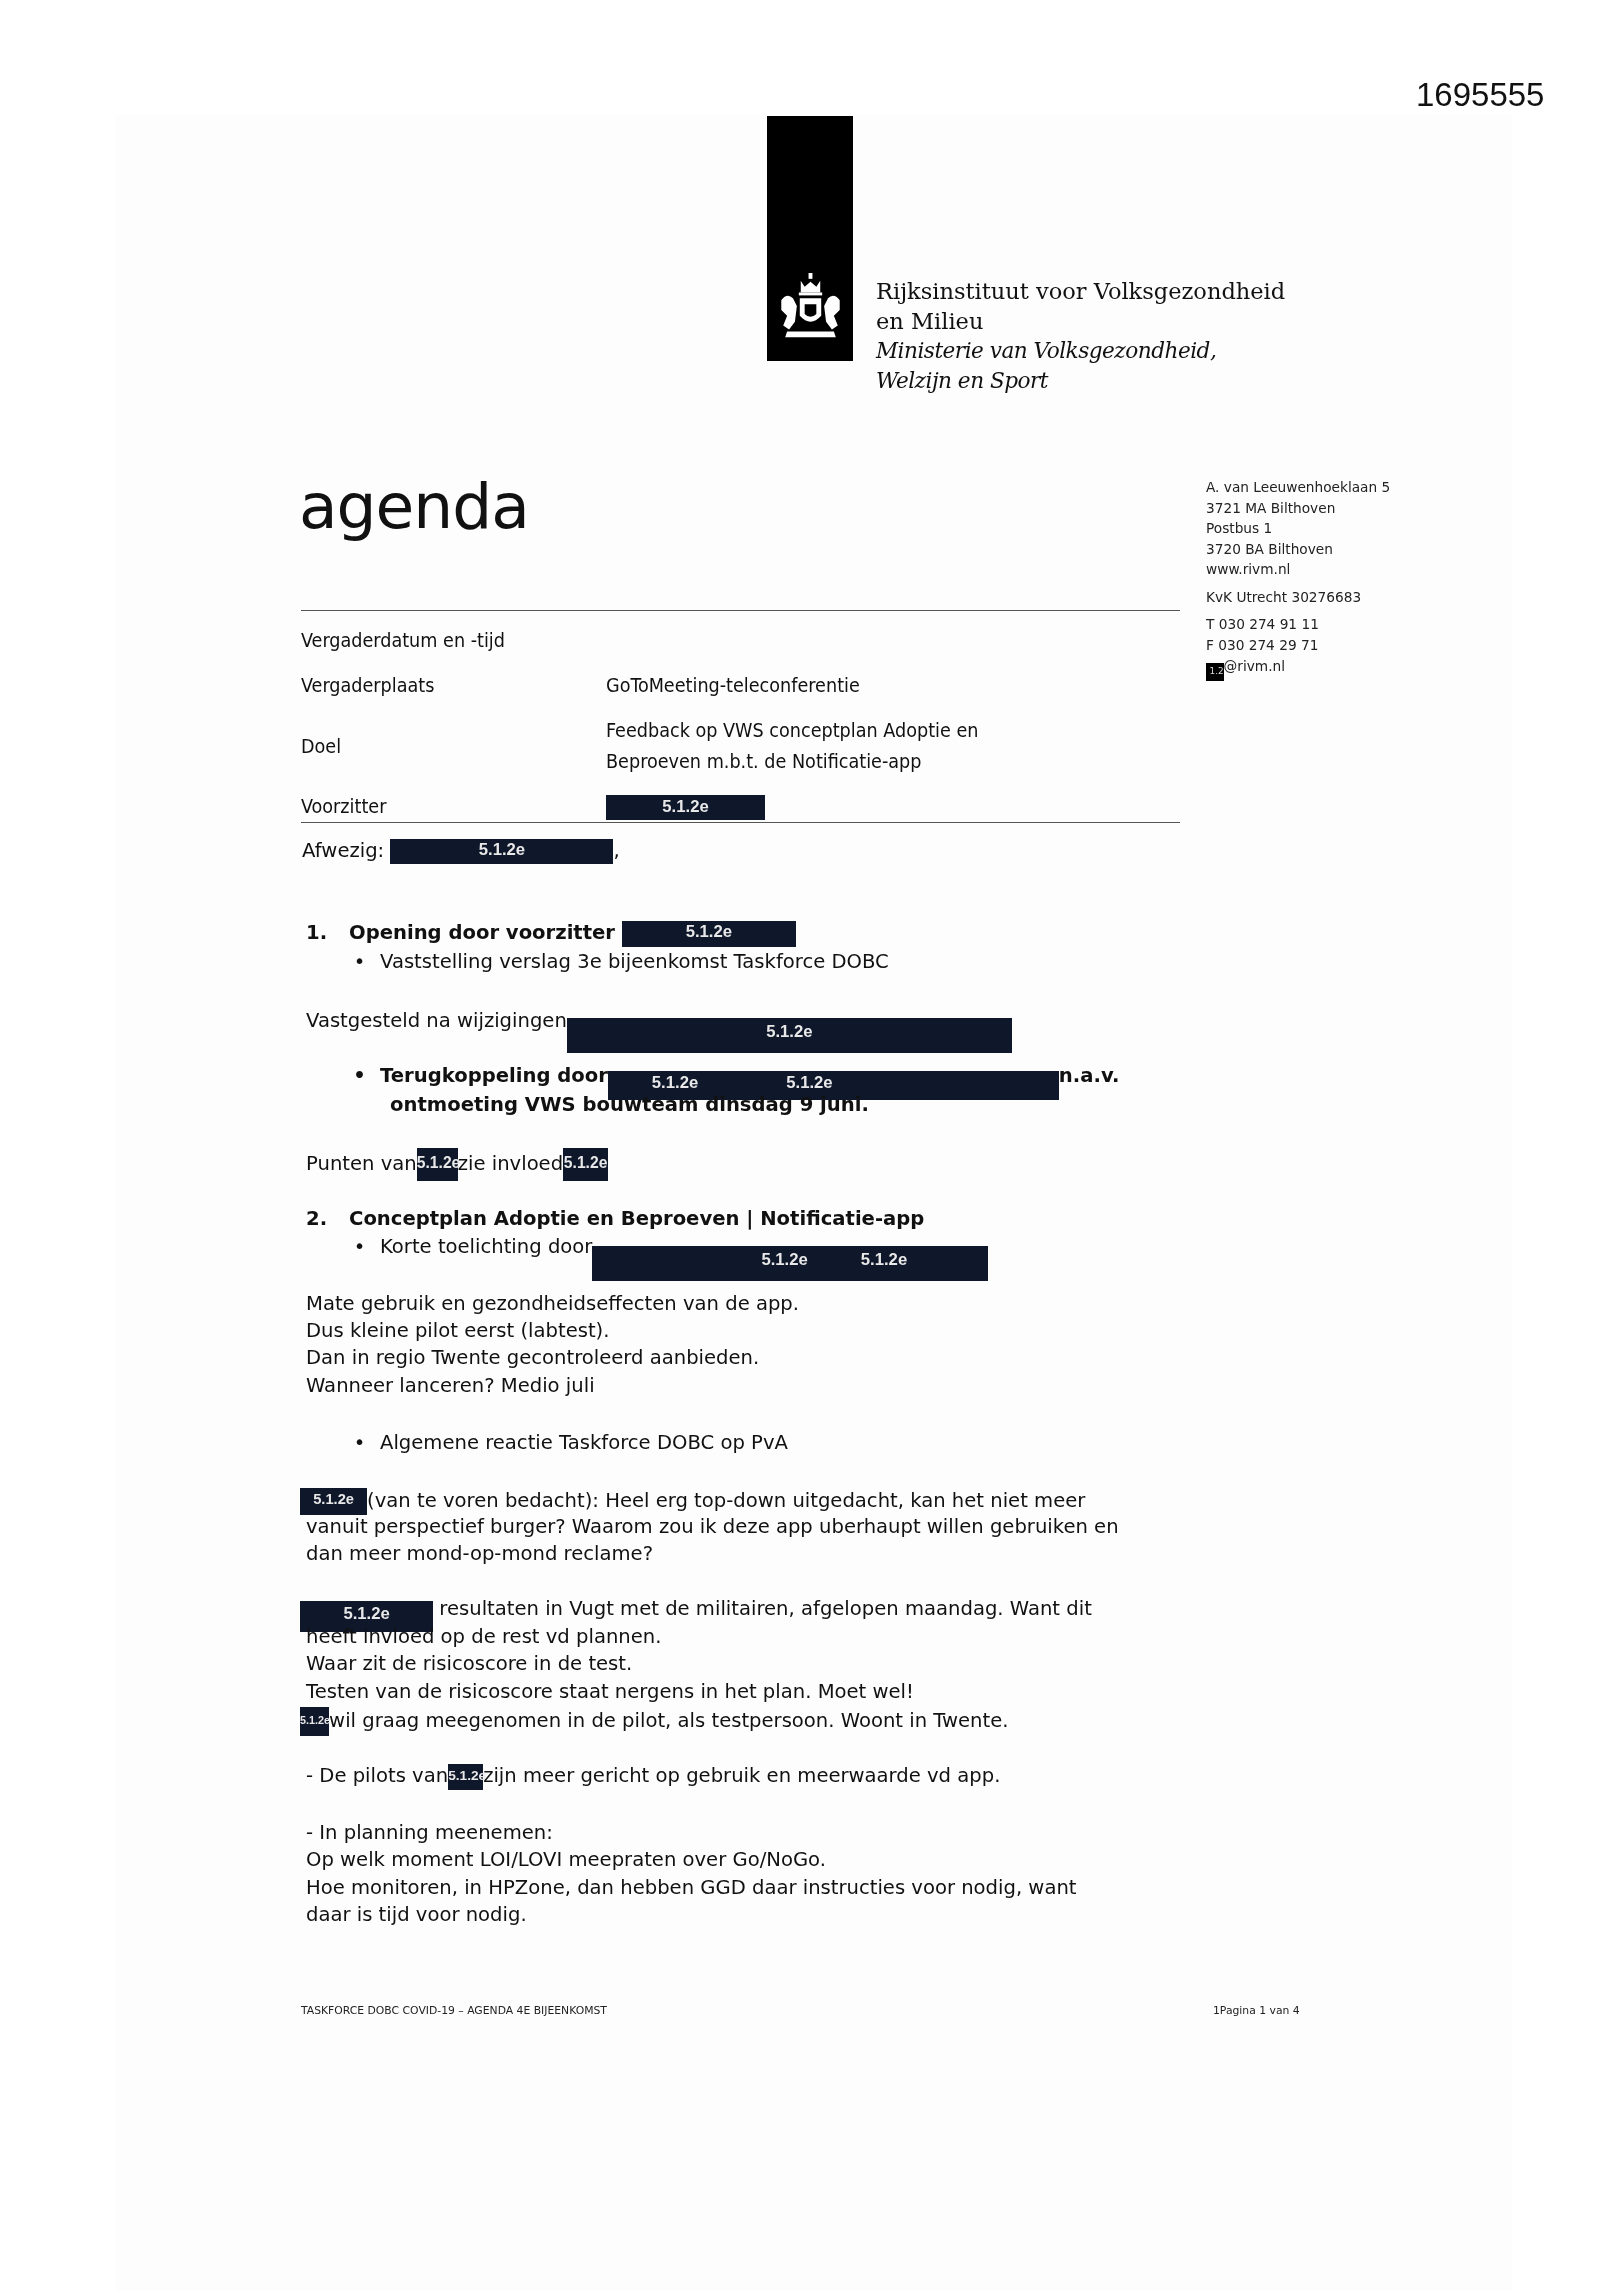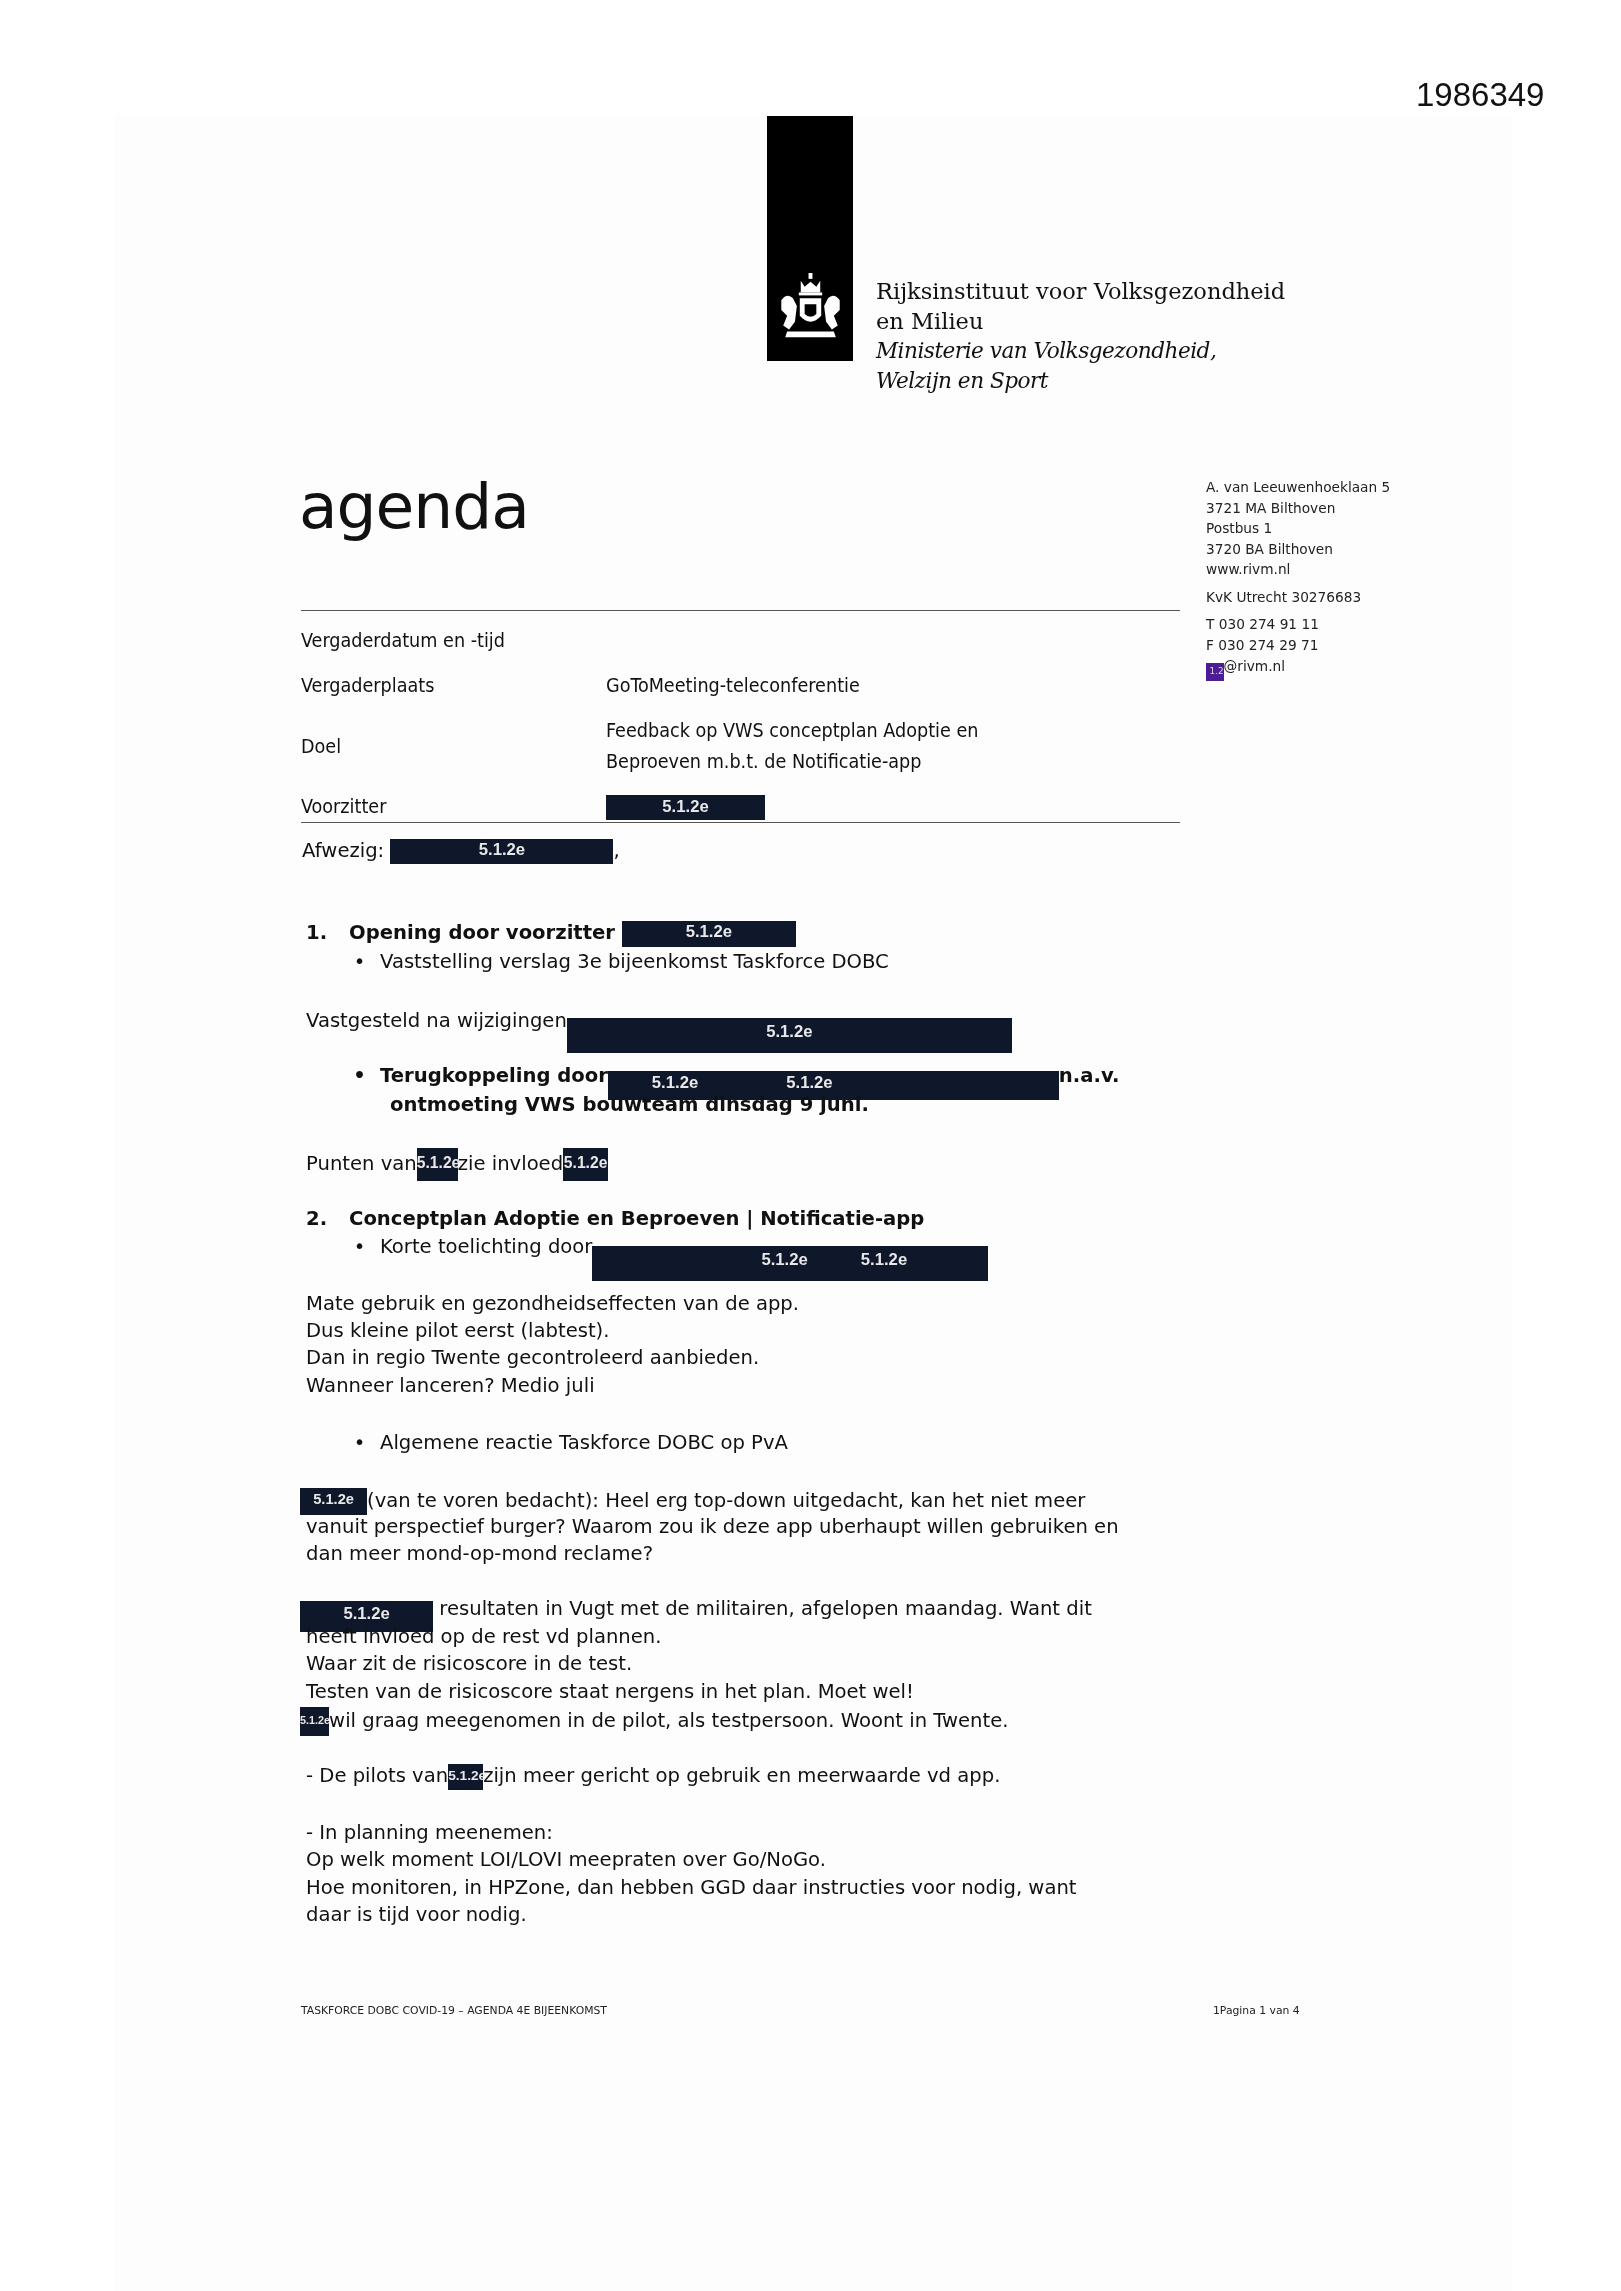--- a/index.html
+++ b/index.html
@@ -11,21 +11,21 @@
   .logo-bar { position: absolute; left: 767px; top: 116px; width: 86px; height: 245px; background: #000; }
   .crest { position: absolute; left: 9.8px; top: 157px; width: 67px; height: 74px; }
   .org { position: absolute; left: 876px; top: 276px; font-family: "DejaVu Serif", serif; color: #111; line-height: 30px; }
   .org .l1, .org .l2 { font-size: 22.5px; }
   .org .l3, .org .l4 { font-size: 21.6px; font-style: italic; letter-spacing: -0.5px; }
 
   .title { position: absolute; left: 299px; top: 470px; font-family: "DejaVu Sans", sans-serif; font-size: 63px; color: #111; letter-spacing: -1px; }
 
   .addr { position: absolute; left: 1206px; top: 477px; font-size: 13.7px; line-height: 20.6px; color: #222; font-family: "DejaVu Sans", sans-serif; }
   .addr .gap { height: 6.9px; }
-  .addr .red-mini { display: inline-block; width: 17.6px; height: 17.6px; background: #4c1d95; color: #ddd; font-size: 8.8px; vertical-align: -3.9px; text-align: right; line-height: 17.6px; }
+  .addr .red-mini { display: inline-block; width: 17.6px; height: 17.6px; background: #000000; color: #ddd; font-size: 8.8px; vertical-align: -3.9px; text-align: right; line-height: 17.6px; }
 
   .meta { position: absolute; left: 301px; top: 610px; width: 879px; border-top: 1.5px solid #555; border-bottom: 1.5px solid #555; font-family: "DejaVu Sans Condensed", "DejaVu Sans", sans-serif; }
   .meta-row { display: flex; font-size: 19.6px; line-height: 31px; margin-top: 14px; }
   .meta-row .k { width: 305px; }
   .meta-row .v { flex: 1; }
   .meta-row.head { font-weight: bold; font-size: 27.4px; line-height: 39px; margin-top: 2px; }
   .meta-row.doel .k { display: flex; align-items: center; }
 
   .redact { display: inline-block; background: #0f172a; color: #e8e8e8; font-family: "Liberation Sans", sans-serif; font-size: 16.7px; text-align: center; vertical-align: middle; font-weight: bold; }
 
@@ -35,21 +35,21 @@
   .bullet { display: inline-block; width: 41px; text-align: center; margin-left: 33px; }
   .num { display: inline-block; width: 43px; }
 
   .footer { position: absolute; top: 2004px; font-size: 10.8px; color: #222; font-family: "DejaVu Sans", sans-serif; }
 </style>
 </head>
 <body>
 
 <div class="page-inset"></div>
 
-<div class="docnum">1986349</div>
+<div class="docnum">1695555</div>
 
 <div class="logo-bar">
   <svg class="crest" viewBox="0 0 68 76">
     <g fill="#fff">
       <rect x="32" y="0" width="4" height="6"></rect>
       <path d="M24 8 L28 14 L34 9 L40 14 L44 8 L44 20 L24 20 Z"></path>
       <rect x="22" y="20" width="24" height="3"></rect>
       <path d="M23 26 L45 26 L45 44 Q34 56 23 44 Z"></path>
       <path d="M4 28 Q10 20 16 26 L20 34 L18 50 L12 58 L6 54 L10 44 L4 38 Z"></path>
       <path d="M64 28 Q58 20 52 26 L48 34 L50 50 L56 58 L62 54 L58 44 L64 38 Z"></path>

